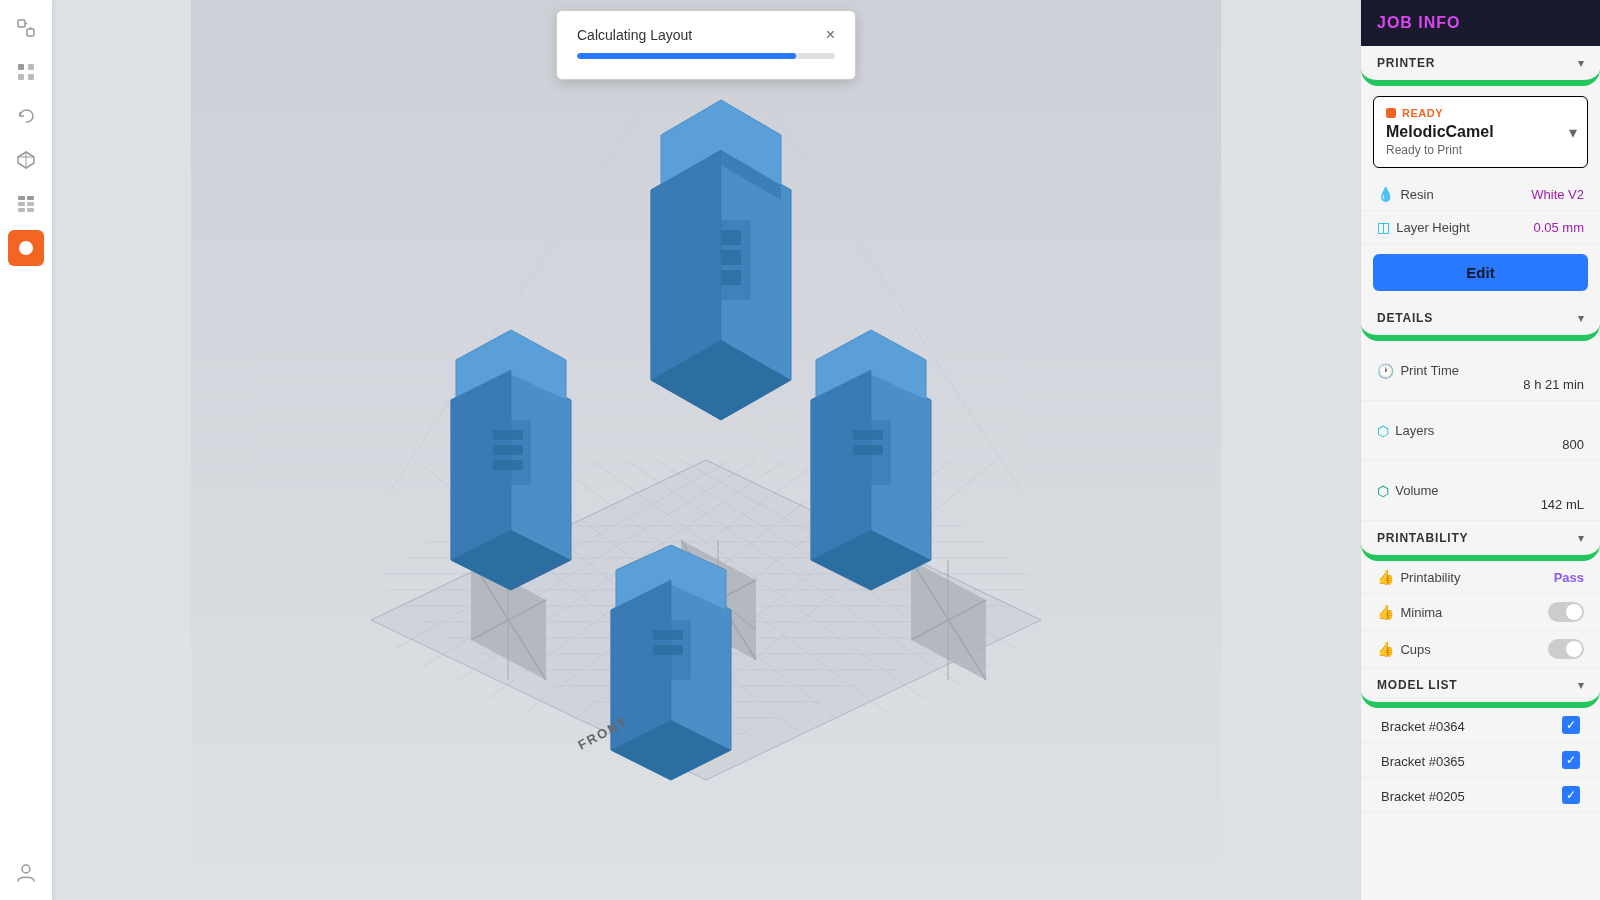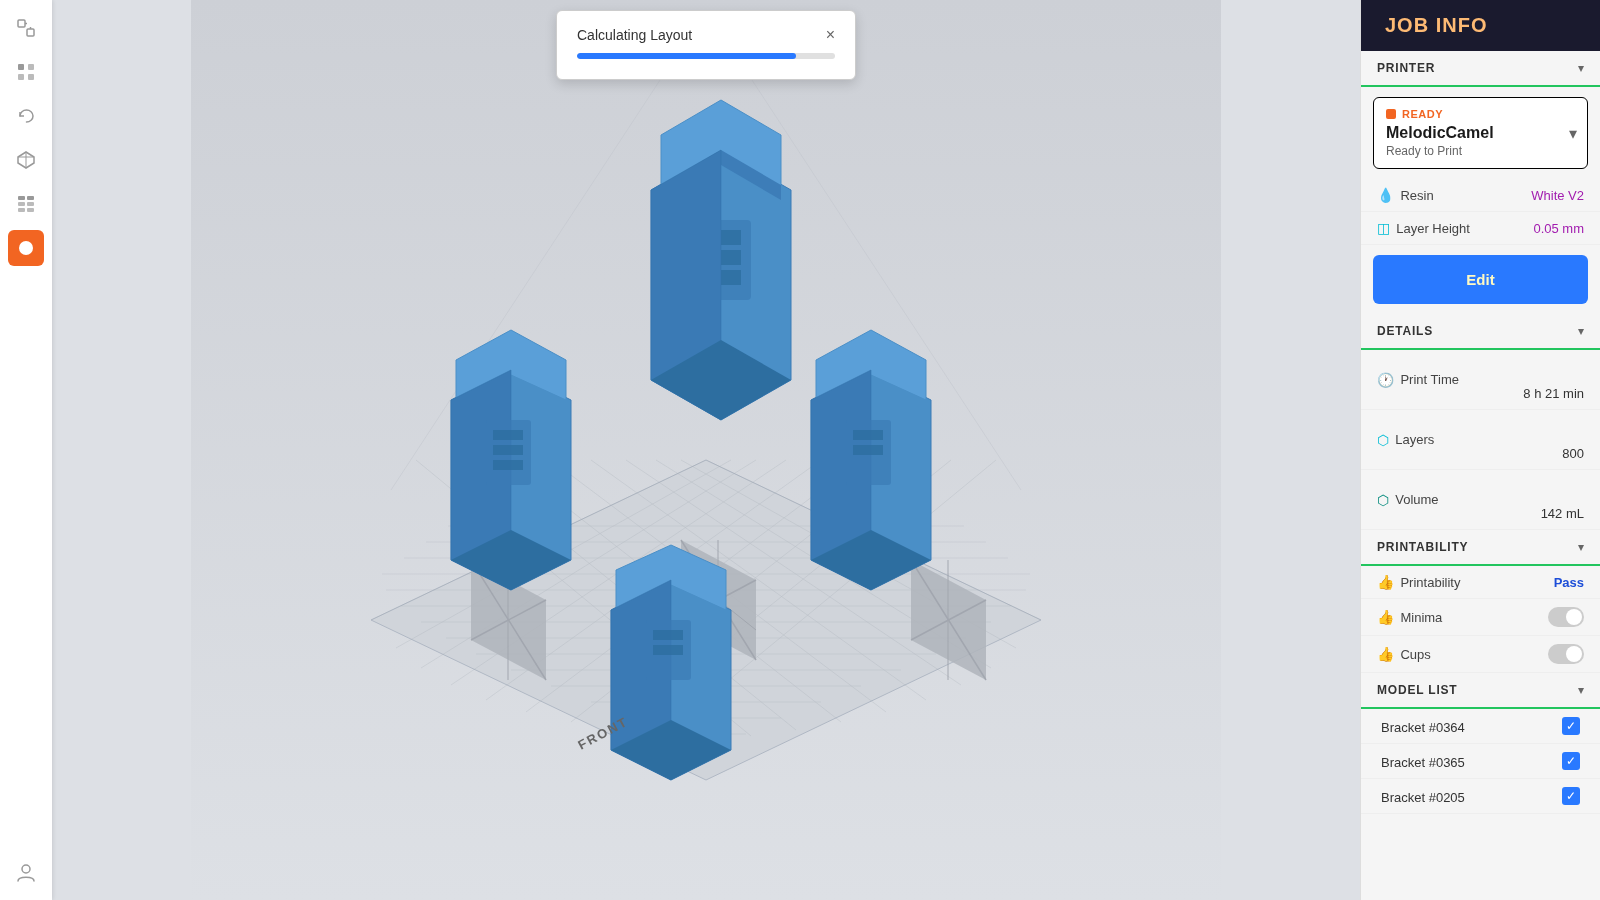--- a/index.html
+++ b/index.html
@@ -100,34 +100,35 @@
       width: 240px;
       background: #f5f5f5;
       overflow-y: auto;
       border-left: 1px solid #ddd;
       display: flex;
       flex-direction: column;
     }
 
     .panel-header {
       background: #1a1a2e;
-      color: #fdba74;
-      font-size: 20px;
+      color: #d946ef;
+      font-size: 16px;
       font-weight: 700;
-      padding: 14px 24px;
+      padding: 14px 16px;
       letter-spacing: 1px;
     }
 
     .section-header {
       display: flex;
       justify-content: space-between;
       align-items: center;
       padding: 10px 16px;
-      border-bottom: 2px solid #22c55e;
+      border-bottom: 6px solid #22c55e;
       cursor: pointer;
+      border-radius: 17px;
     }
     .section-header-label {
       font-size: 12px;
       font-weight: 700;
       color: #333;
       letter-spacing: 0.8px;
     }
     .chevron {
       font-size: 12px;
       color: #666;
@@ -201,24 +202,24 @@
       font-weight: 500;
     }
     .info-icon {
       font-size: 14px;
     }
 
     
     .edit-button {
       margin: 10px 12px;
       background: #2979ff;
-      color: #fef9c3;
+      color: #0f172a;
       border: none;
       border-radius: 6px;
-      padding: 16px;
+      padding: 10px;
       font-size: 15px;
       font-weight: 600;
       cursor: pointer;
       width: calc(100% - 24px);
     }
 
     
     .detail-row {
       display: flex;
       justify-content: space-between;
@@ -277,21 +278,21 @@
       border-radius: 3px;
       display: flex;
       align-items: center;
       justify-content: center;
       color: white;
       font-size: 12px;
     }
 
     
     .pass-badge {
-      color: #1d4ed8;
+      color: #8b5cf6;
       font-weight: 600;
       font-size: 13px;
     }
 
     
     .icon-blue { color: #2979ff; }
     .icon-teal { color: #00bcd4; }
     .icon-green { color: #4caf50; }
     .icon-clock { color: #5c6bc0; }
     .icon-layers { color: #00bcd4; }

